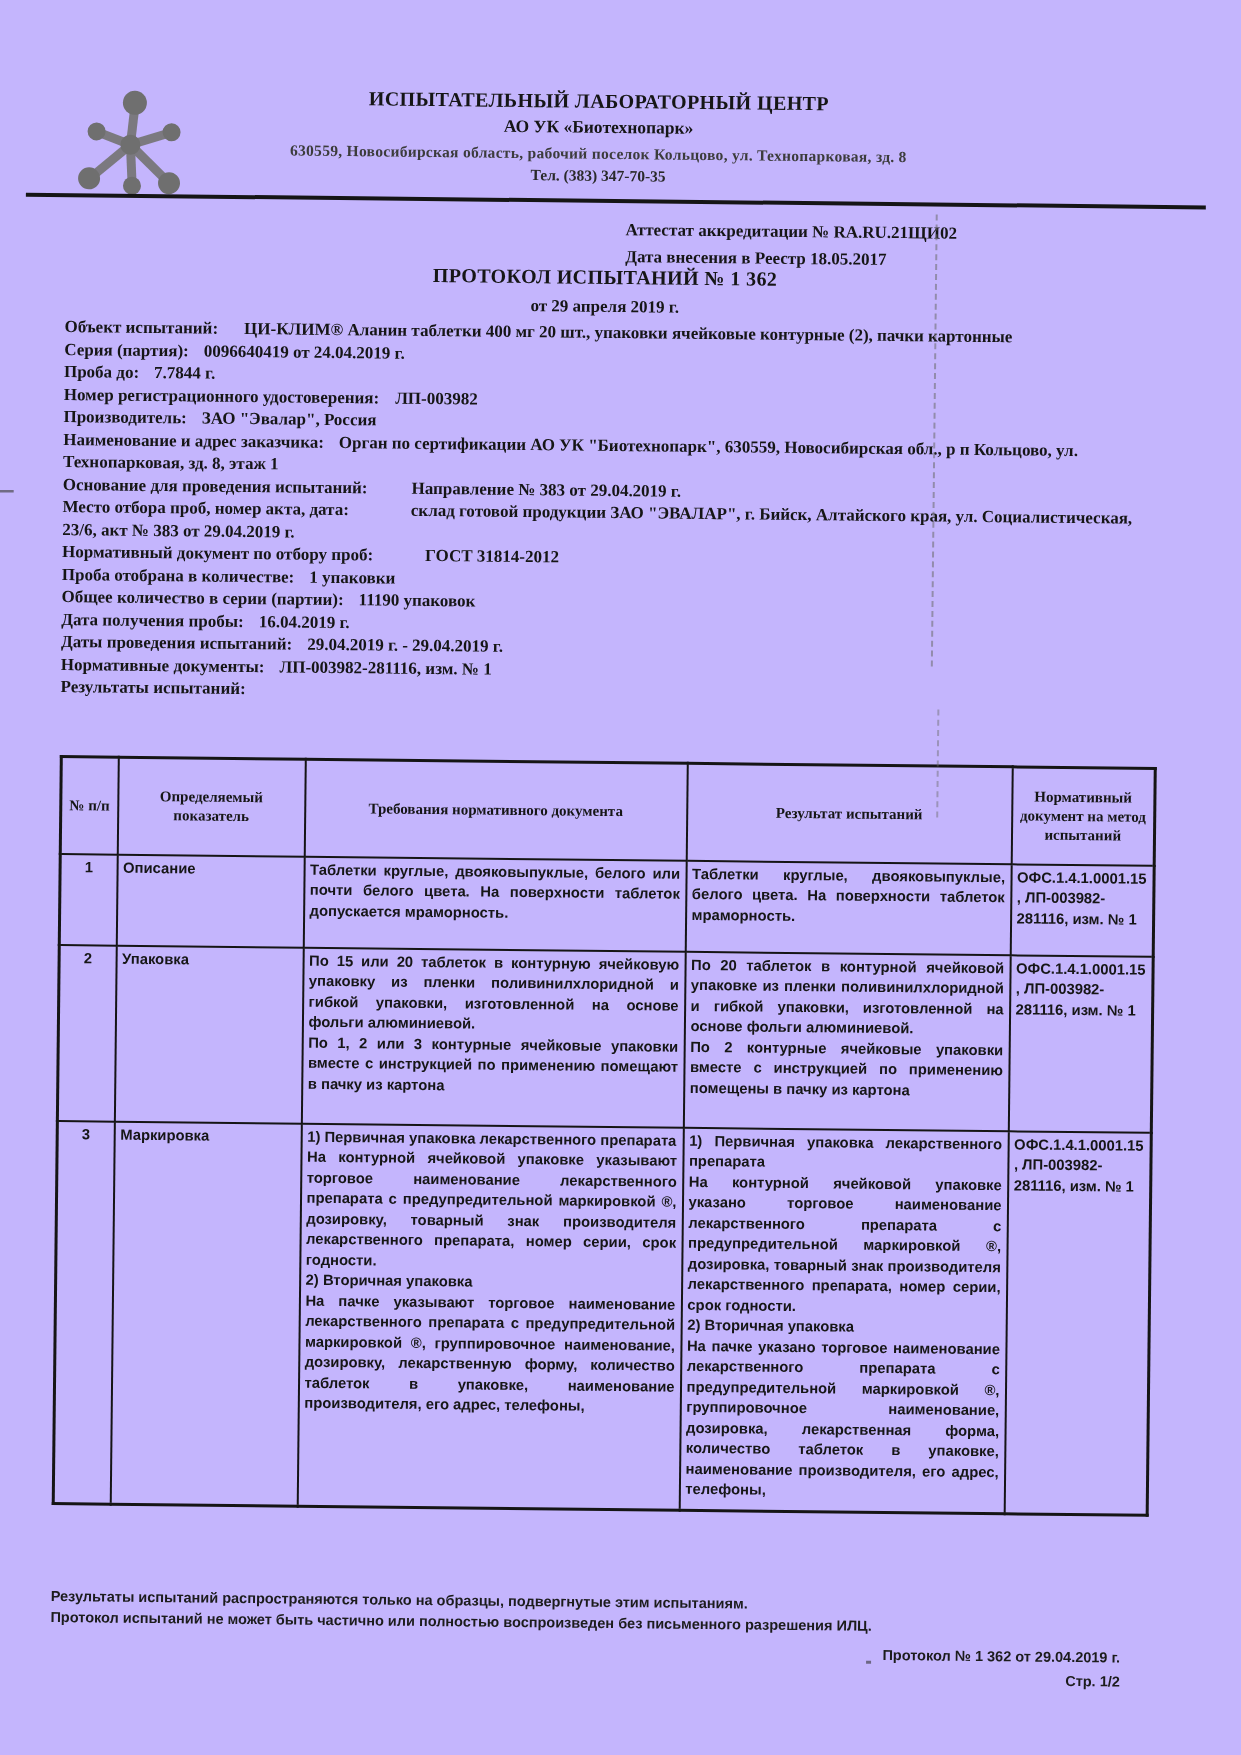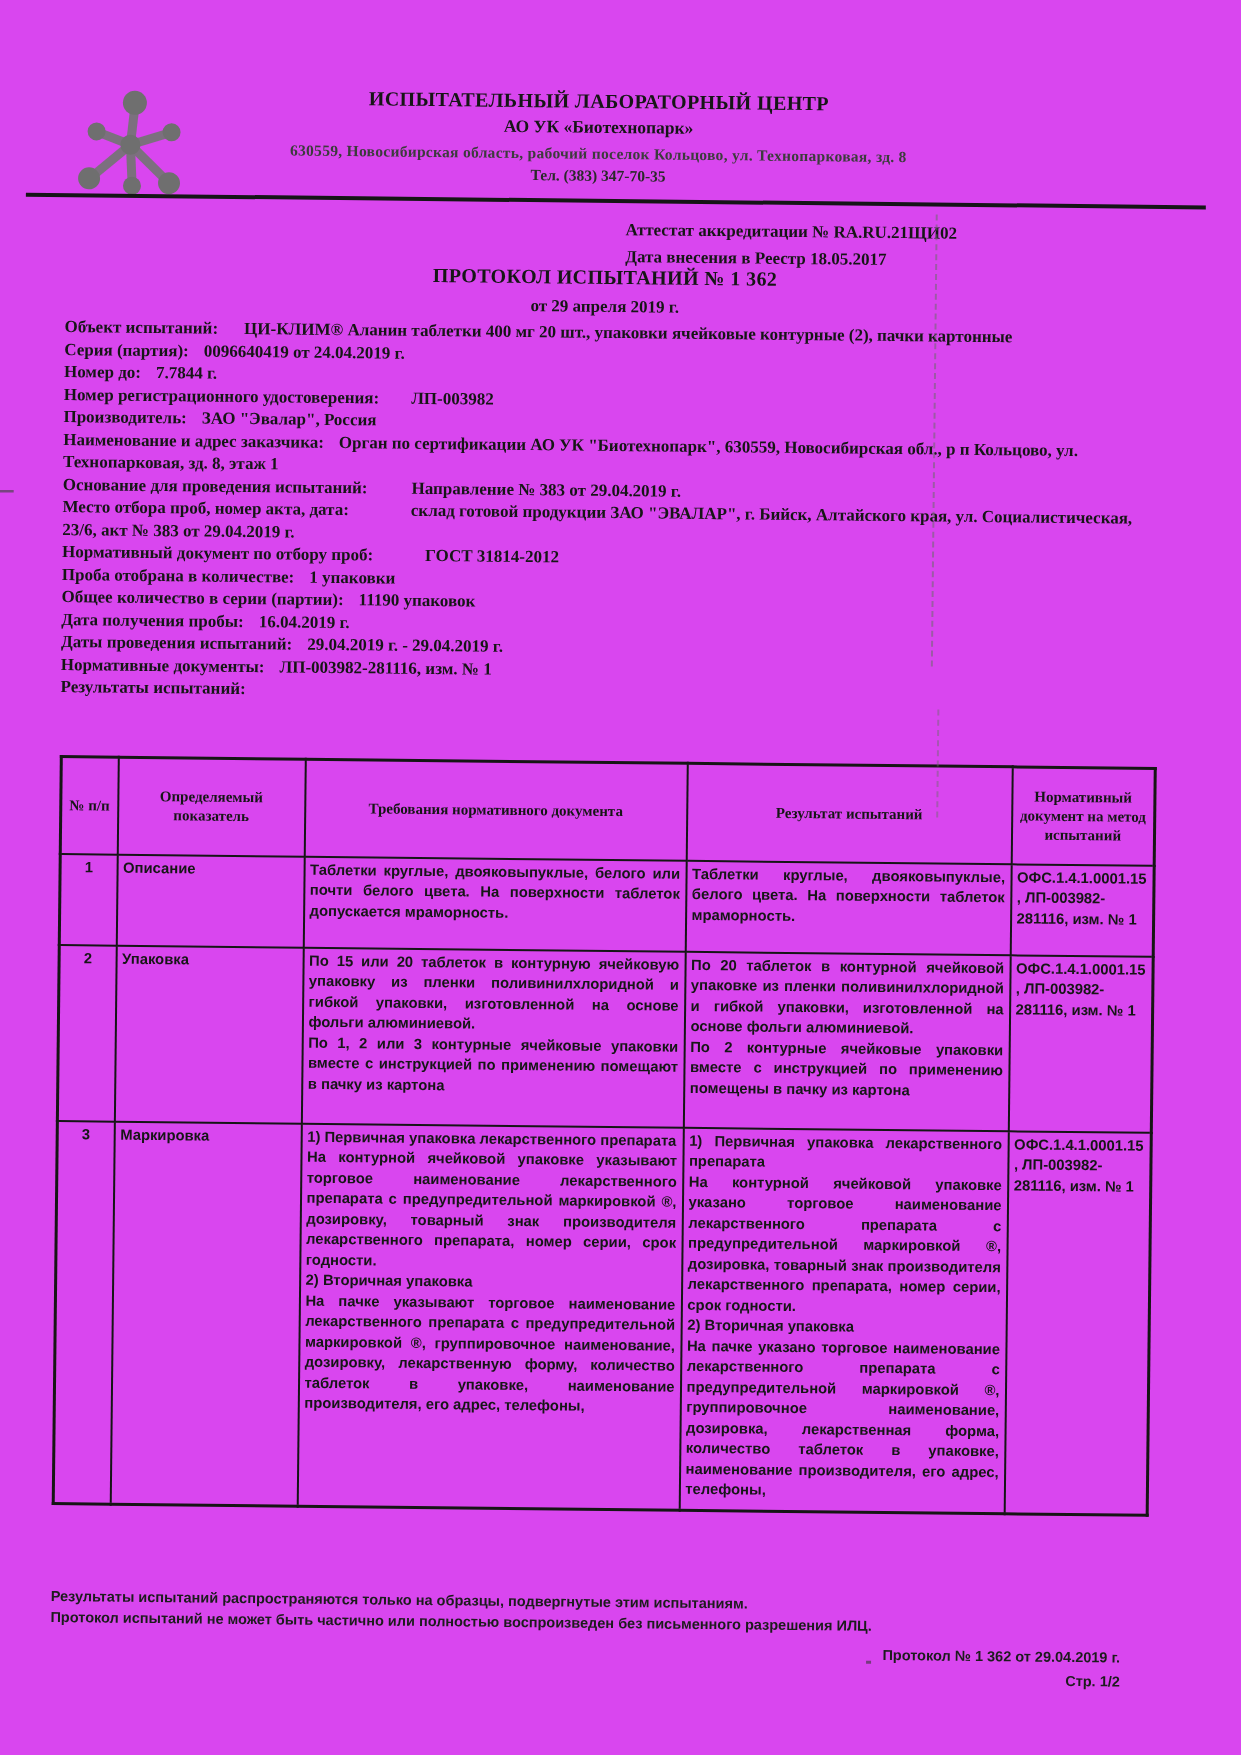--- a/index.html
+++ b/index.html
@@ -1,17 +1,17 @@
 <!DOCTYPE html>
 <html><head>
 <meta charset="utf-8">
 <style>
   html,body{margin:0;padding:0;background:#e8e8e8;}
   #page{
-    position:relative;width:1241px;height:1755px;background:#d946ef;
+    position:relative;width:1241px;height:1755px;background:#c4b5fd;
     margin:0 auto;overflow:hidden;color:#161616;
     font-family:"Liberation Serif","DejaVu Serif",serif;
   }
   #rot{position:absolute;inset:0;transform:rotate(0.62deg);transform-origin:60px 0;}
 
   
   .logo{position:absolute;left:72px;top:82px;width:120px;height:114px;}
   .orgblock{position:absolute;left:210px;top:84px;width:780px;text-align:center;}
   .org1{font-size:20px;font-weight:700;letter-spacing:.4px;}
   .org2{font-size:17.5px;font-weight:700;margin-top:4px;}
@@ -23,21 +23,21 @@
          font-size:20px;font-weight:700;letter-spacing:.4px;}
   .subtitle{position:absolute;left:68px;top:291px;width:1080px;text-align:center;
          font-size:17px;font-weight:700;}
 
   
   .fields{position:absolute;left:68px;top:316px;width:1100px;font-size:17px;line-height:22.5px;}
   .field{font-weight:700;}
   .fl{font-weight:700;}
   .fv{font-weight:700;margin-left:15px;}
   .field:nth-child(1) .fv{margin-left:26px;}
-  .field:nth-child(4) .fv{margin-left:32px;}
+  .field:nth-child(4) .fv{margin-left:16px;}
   .field:nth-child(7) .fv{margin-left:44px;}
   .field:nth-child(8) .fv{margin-left:62px;}
   .field:nth-child(9) .fv{margin-left:52px;}
 
   
   table.res{position:absolute;left:68px;top:755px;width:1094px;border-collapse:collapse;
     table-layout:fixed;}
   table.res col.c1{width:57px;} table.res col.c2{width:187px;}
   table.res col.c3{width:382px;} table.res col.c4{width:325px;} table.res col.c5{width:143px;}
   table.res th,table.res td{border:2px solid #151515;padding:2px 5px;vertical-align:top;overflow:hidden;}
@@ -108,21 +108,21 @@
       <div>Аттестат аккредитации № RA.RU.21ЩИ02</div>
       <div>Дата внесения в Реестр 18.05.2017</div>
     </div>
 
     <div class="title">ПРОТОКОЛ ИСПЫТАНИЙ № 1 362</div>
     <div class="subtitle">от 29 апреля 2019 г.</div>
 
     <div class="fields">
       <div class="field"><span class="fl">Объект испытаний:</span><span class="fv">ЦИ-КЛИМ® Аланин таблетки 400 мг 20 шт., упаковки ячейковые контурные (2), пачки картонные</span></div>
       <div class="field"><span class="fl">Серия (партия):</span><span class="fv">0096640419 от 24.04.2019 г.</span></div>
-      <div class="field"><span class="fl">Номер до:</span><span class="fv">7.7844 г.</span></div>
+      <div class="field"><span class="fl">Проба до:</span><span class="fv">7.7844 г.</span></div>
       <div class="field"><span class="fl">Номер регистрационного удостоверения:</span><span class="fv">ЛП-003982</span></div>
       <div class="field"><span class="fl">Производитель:</span><span class="fv">ЗАО "Эвалар", Россия</span></div>
       <div class="field"><span class="fl">Наименование и адрес заказчика:</span><span class="fv">Орган по сертификации АО УК "Биотехнопарк", 630559, Новосибирская обл., р п  Кольцово, ул. Технопарковая, зд. 8, этаж 1</span></div>
       <div class="field"><span class="fl">Основание для проведения испытаний:</span><span class="fv">Направление № 383 от 29.04.2019 г.</span></div>
       <div class="field"><span class="fl">Место отбора проб, номер акта, дата:</span><span class="fv">склад готовой продукции ЗАО "ЭВАЛАР", г. Бийск, Алтайского края, ул. Социалистическая, 23/6, акт № 383 от 29.04.2019 г.</span></div>
       <div class="field"><span class="fl">Нормативный документ по отбору проб:</span><span class="fv">ГОСТ 31814-2012</span></div>
       <div class="field"><span class="fl">Проба отобрана в количестве:</span><span class="fv">1 упаковки</span></div>
       <div class="field"><span class="fl">Общее количество в серии (партии):</span><span class="fv">11190 упаковок</span></div>
       <div class="field"><span class="fl">Дата получения пробы:</span><span class="fv">16.04.2019 г.</span></div>
       <div class="field"><span class="fl">Даты проведения испытаний:</span><span class="fv">29.04.2019 г. - 29.04.2019 г.</span></div>

